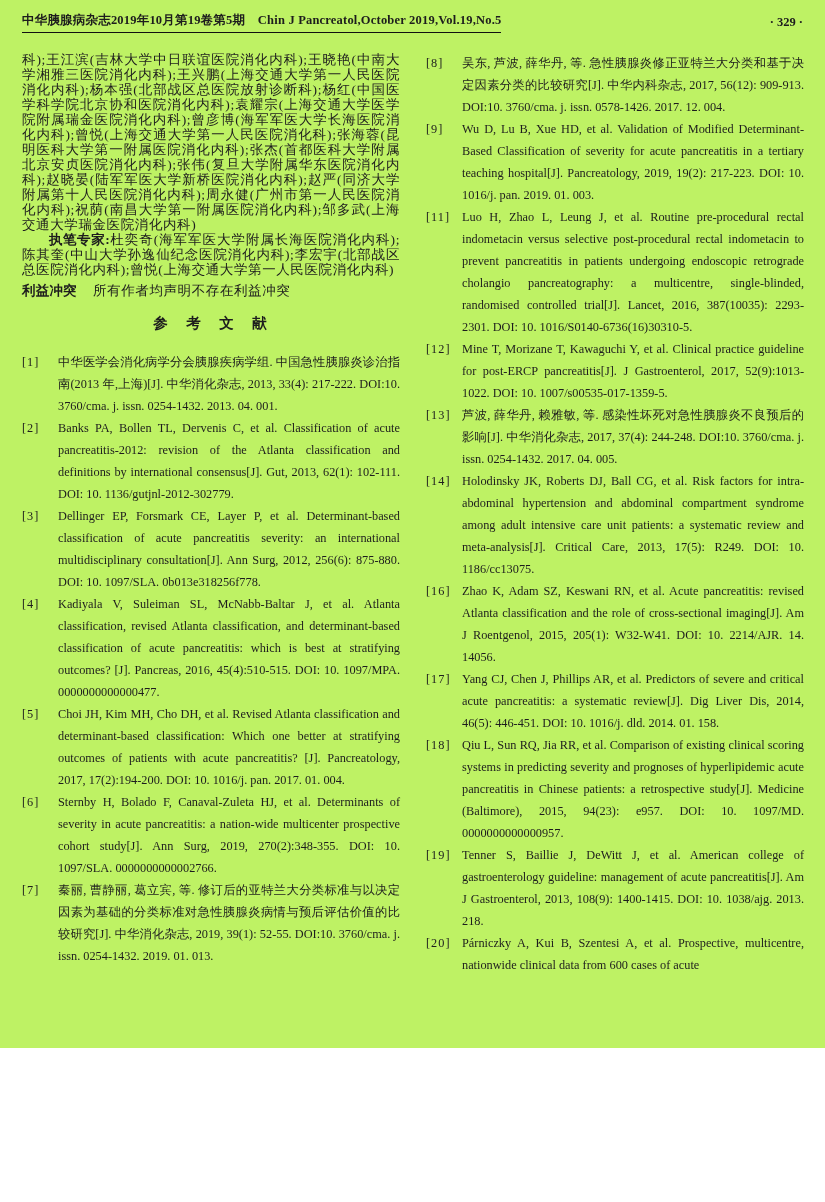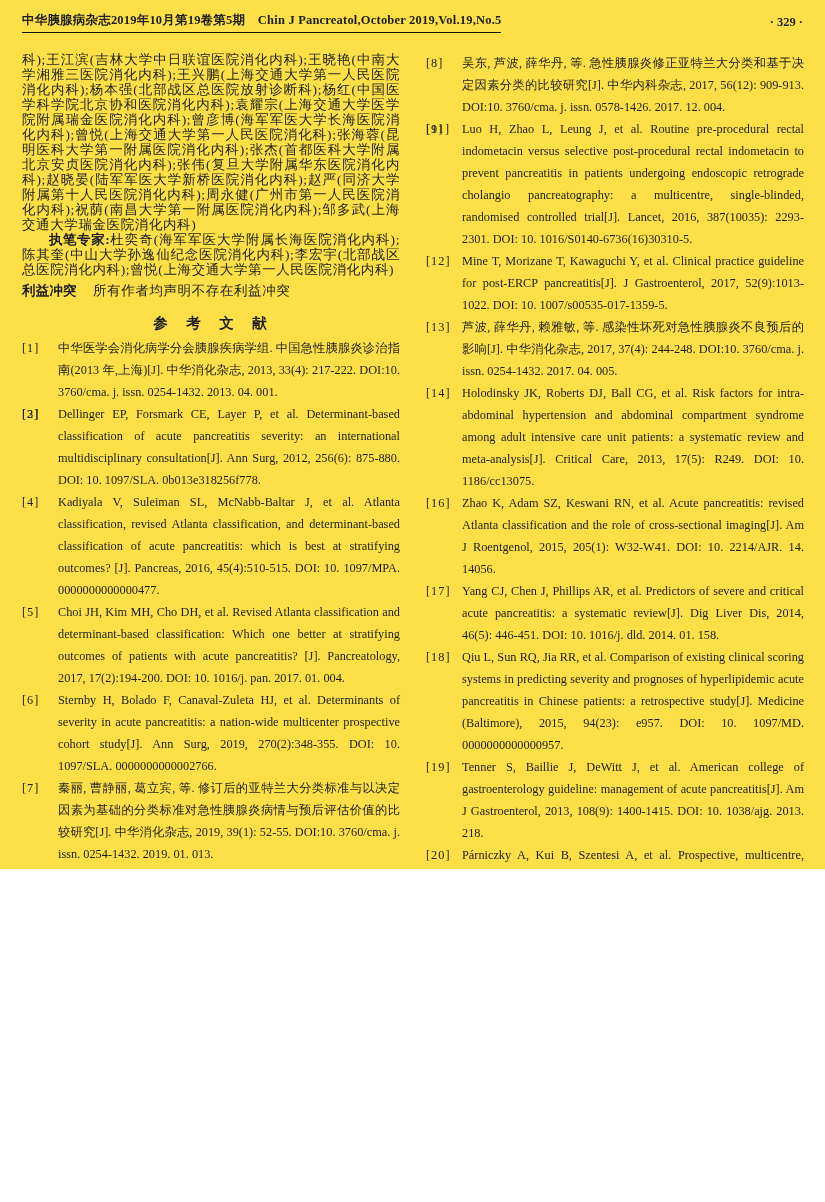--- a/index.html
+++ b/index.html
@@ -1,19 +1,19 @@
 <!DOCTYPE html>
 <html><head>
 <meta charset="utf-8">
 <style>
   html,body{margin:0;padding:0;background:#ffffff;}
   .page{
     position:relative;
-    width:825px;height:869px;
-    background:#fde047;
+    width:825px;height:1048px;
+    background:#bef264;
     color:#1d1d1d;
     font-family:"Liberation Serif","DejaVu Serif",serif;
     overflow:hidden;
     box-sizing:border-box;
   }
   
   .header{
     position:absolute;top:12px;left:22px;right:22px;
     font-size:12.5px;font-weight:bold;
     display:flex;justify-content:space-between;align-items:flex-end;
@@ -39,21 +39,21 @@
     line-height:15px;
     text-align:justify;
     letter-spacing:.6px;
   }
   .cjk.indent{text-indent:2em;}
   .cjk b{letter-spacing:.2px;margin-top:41px;}
   .conflict{margin-top:6px;}
   .conflict .gap{display:inline-block;width:1.2em;}
   
   .ref-heading{
-    margin:16px 0 4px 0;
+    margin:16px 0 18px 0;
     text-align:center;
     font-size:14.5px;
     font-weight:bold;
     letter-spacing:2px;
   }
   
   .ref{
     position:relative;
     padding-left:36px;
     font-size:12.3px;
@@ -97,20 +97,21 @@
       <p class="cjk conflict"><b>利益冲突</b><span class="gap"></span><span>所有作者均声明不存在利益冲突</span></p>
 
       <div class="ref-heading">参　考　文　献</div>
 
       <div class="ref">
         <span class="ref-num">[1]</span>
         <span class="ref-text">中华医学会消化病学分会胰腺疾病学组. 中国急性胰腺炎诊治指南(2013 年,上海)[J]. 中华消化杂志, 2013, 33(4): 217-222. DOI:10. 3760/cma. j. issn. 0254-1432. 2013. 04. 001.</span>
       </div>
       <div class="ref">
         <span class="ref-num">[2]</span>
+        <span class="ref-text">Banks PA, Bollen TL, Dervenis C, et al. Classification of acute pancreatitis-2012: revision of the Atlanta classification and definitions by international consensus[J]. Gut, 2013, 62(1): 102-111. DOI: 10. 1136/gutjnl-2012-302779.</span>
       </div>
       <div class="ref">
         <span class="ref-num">[3]</span>
         <span class="ref-text">Dellinger EP, Forsmark CE, Layer P, et al. Determinant-based classification of acute pancreatitis severity: an international multidisciplinary consultation[J]. Ann Surg, 2012, 256(6): 875-880. DOI: 10. 1097/SLA. 0b013e318256f778.</span>
       </div>
       <div class="ref">
         <span class="ref-num">[4]</span>
         <span class="ref-text">Kadiyala V, Suleiman SL, McNabb-Baltar J, et al. Atlanta classification, revised Atlanta classification, and determinant-based classification of acute pancreatitis: which is best at stratifying outcomes? [J]. Pancreas, 2016, 45(4):510-515. DOI: 10. 1097/MPA. 0000000000000477.</span>
       </div>
       <div class="ref">
@@ -127,20 +128,21 @@
       </div>
     </div>
 
     <div class="col">
       <div class="ref">
         <span class="ref-num">[8]</span>
         <span class="ref-text">吴东, 芦波, 薛华丹, 等. 急性胰腺炎修正亚特兰大分类和基于决定因素分类的比较研究[J]. 中华内科杂志, 2017, 56(12): 909-913. DOI:10. 3760/cma. j. issn. 0578-1426. 2017. 12. 004.</span>
       </div>
       <div class="ref">
         <span class="ref-num">[9]</span>
+        <span class="ref-text">Wu D, Lu B, Xue HD, et al. Validation of Modified Determinant-Based Classification of severity for acute pancreatitis in a tertiary teaching hospital[J]. Pancreatology, 2019, 19(2): 217-223. DOI: 10. 1016/j. pan. 2019. 01. 003.</span>
       </div>
       <div class="ref">
         <span class="ref-num">[11]</span>
         <span class="ref-text">Luo H, Zhao L, Leung J, et al. Routine pre-procedural rectal indometacin versus selective post-procedural rectal indometacin to prevent pancreatitis in patients undergoing endoscopic retrograde cholangio pancreatography: a multicentre, single-blinded, randomised controlled trial[J]. Lancet, 2016, 387(10035): 2293-2301. DOI: 10. 1016/S0140-6736(16)30310-5.</span>
       </div>
       <div class="ref">
         <span class="ref-num">[12]</span>
         <span class="ref-text">Mine T, Morizane T, Kawaguchi Y, et al. Clinical practice guideline for post-ERCP pancreatitis[J]. J Gastroenterol, 2017, 52(9):1013-1022. DOI: 10. 1007/s00535-017-1359-5.</span>
       </div>
       <div class="ref">

